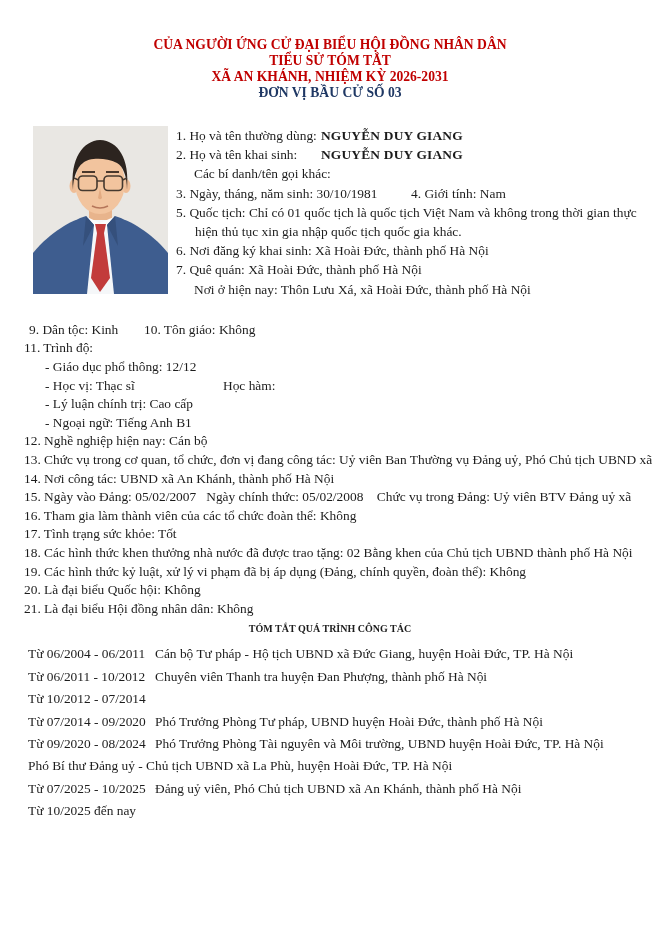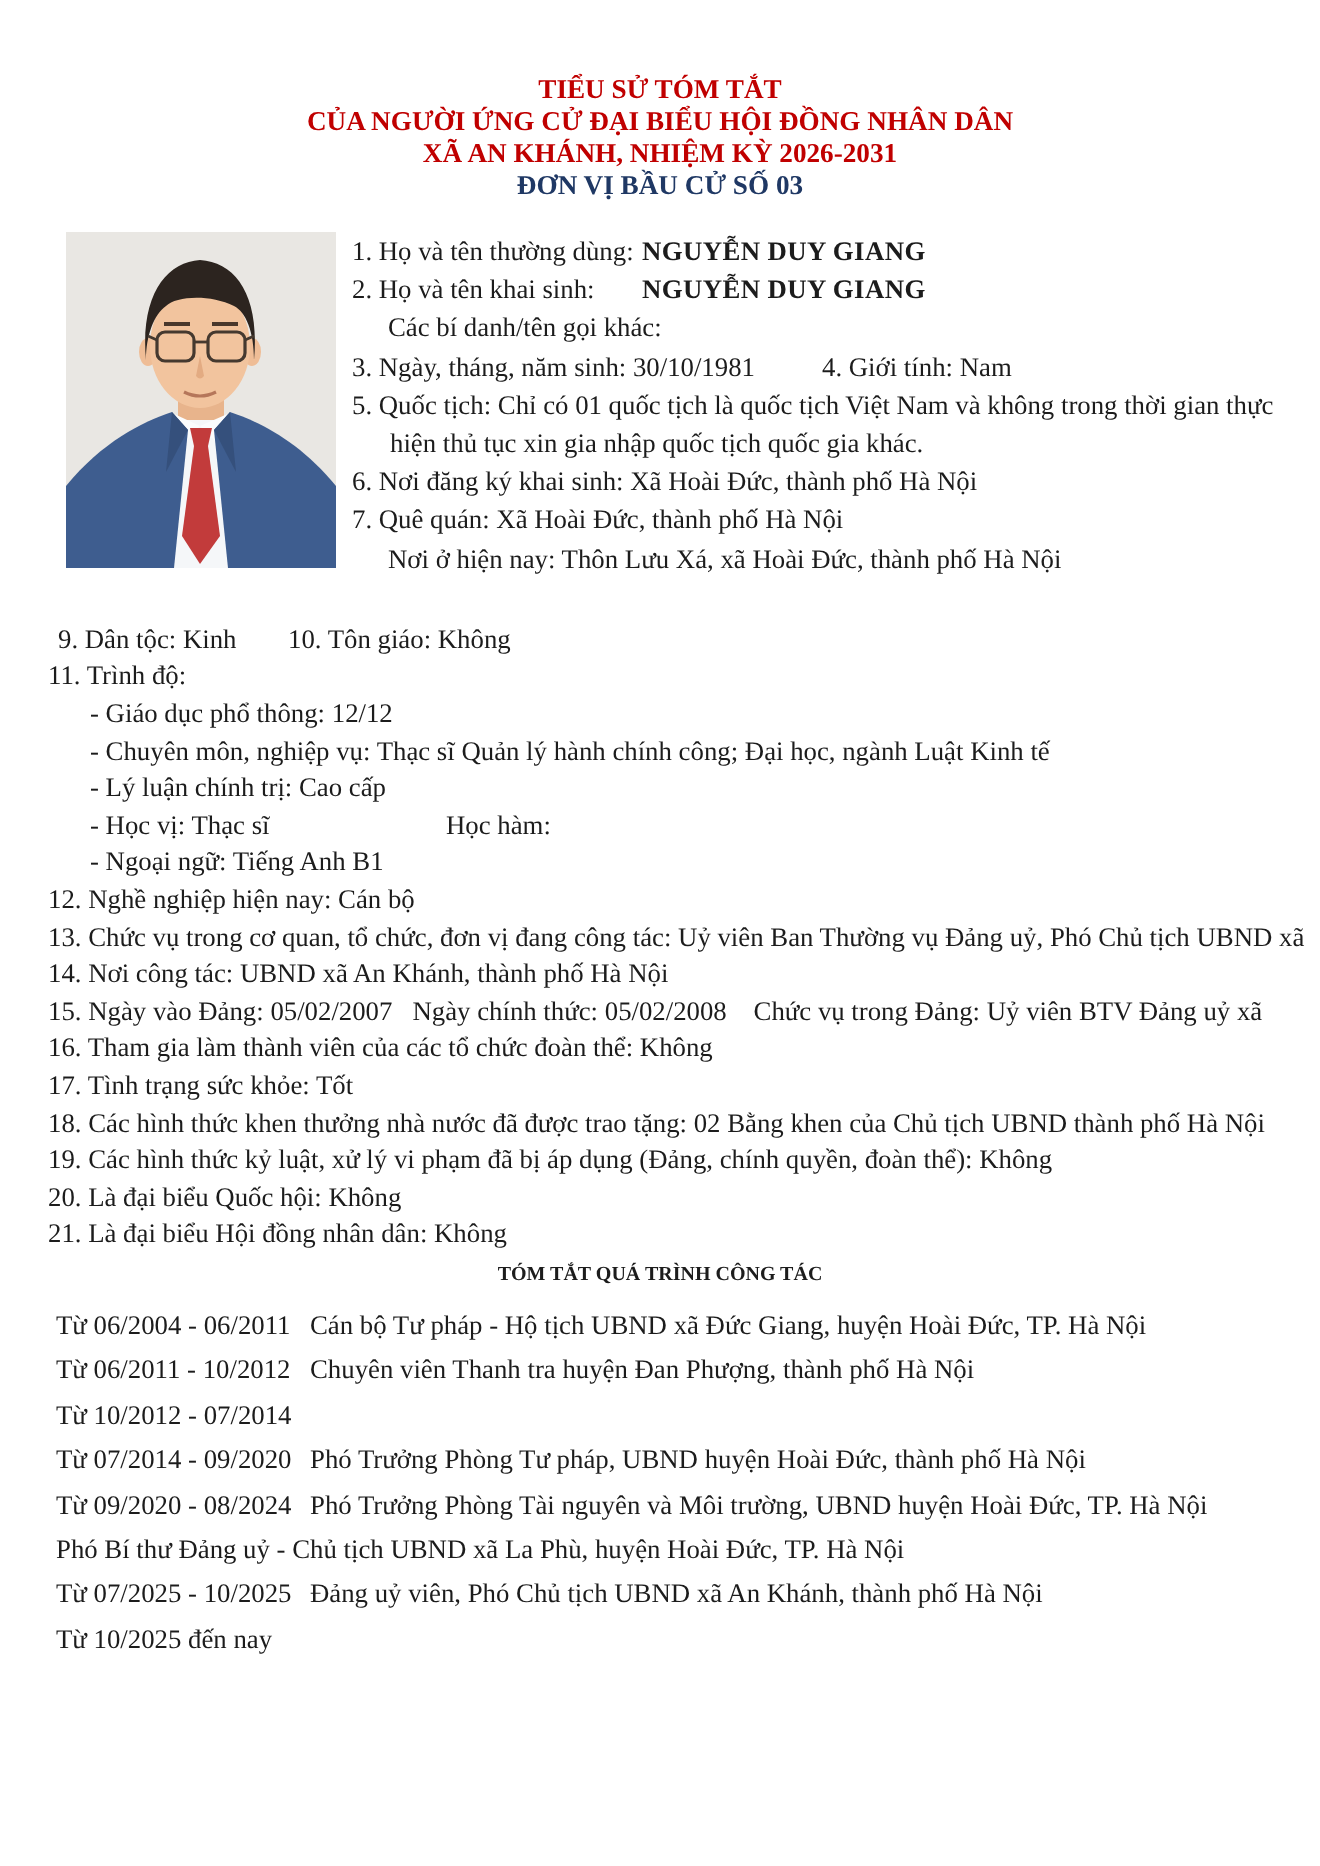--- a/index.html
+++ b/index.html
@@ -12,21 +12,21 @@
     color:#1c1c1c;
     font-size:13.4px;
     overflow:hidden;
   }
   
   .header { padding-top:37px; text-align:center; font-weight:bold; line-height:16px; font-size:13.6px; }
   .h-red  { color:#C00000; }
   .h-navy { color:#1F3864; }
 
   
-  .top-section { display:flex; margin-top:15px; padding-left:33px; padding-right:12px; }
+  .top-section { display:flex; margin-top:25px; padding-left:33px; padding-right:12px; }
   .photo { width:135px; height:168px; flex:0 0 auto; background:#e9e7e3; }
   .info-list { flex:1 1 auto; margin-left:8px; line-height:19.2px; }
   .info-list .line { white-space:nowrap; }
   .lbl { display:inline-block; width:145px; }
   .name { font-weight:bold; letter-spacing:.2px; }
   .indent1 { padding-left:18px; }
   .hang { padding-left:19px; text-indent:-19px; white-space:normal; }
   .w235 { display:inline-block; width:235px; }
 
   
@@ -43,22 +43,22 @@
   .crow { display:flex; line-height:22.4px; }
   .cdate { flex:0 0 127px; white-space:pre; }
   .cdesc { flex:1 1 auto; white-space:pre; }
 </style>
 </head>
 <body>
 
 <div class="page">
 
   <div class="header">
+    <div class="h-red">CỦA NGƯỜI ỨNG CỬ ĐẠI BIỂU HỘI ĐỒNG NHÂN DÂN</div>
     <div class="h-red">TIỂU SỬ TÓM TẮT</div>
-    <div class="h-red">CỦA NGƯỜI ỨNG CỬ ĐẠI BIỂU HỘI ĐỒNG NHÂN DÂN</div>
     <div class="h-red">XÃ AN KHÁNH, NHIỆM KỲ 2026-2031</div>
     <div class="h-navy">ĐƠN VỊ BẦU CỬ SỐ 03</div>
   </div>
 
   <div class="top-section">
     <div class="photo">
       <svg viewBox="0 0 135 168" width="135" height="168">
         <rect width="135" height="168" fill="#e9e7e3"></rect>
         <rect x="56" y="76" width="23" height="30" fill="#e8b48c"></rect>
         <ellipse cx="41" cy="60" rx="4.5" ry="7" fill="#efbd96"></ellipse>
@@ -94,23 +94,22 @@
       <div class="line">6. Nơi đăng ký khai sinh: Xã Hoài Đức, thành phố Hà Nội</div>
       <div class="line">7. Quê quán: Xã Hoài Đức, thành phố Hà Nội</div>
       <div class="line indent1">Nơi ở hiện nay: Thôn Lưu Xá, xã Hoài Đức, thành phố Hà Nội</div>
     </div>
   </div>
 
   <div class="full-list">
     <div class="line d1"><span class="w115">9. Dân tộc: Kinh</span><span>10. Tôn giáo: Không</span></div>
     <div class="line">11. Trình độ:</div>
     <div class="line sub">- Giáo dục phổ thông: 12/12</div>
-    <div class="line sub">- Chuyên môn, nghiệp vụ: Thạc sĩ Quản lý hành chính công; Đại học, ngành Luật Kinh tế</div>
+    <div class="line sub"><span class="w178">- Học vị: Thạc sĩ</span><span>Học hàm:</span></div>
     <div class="line sub">- Lý luận chính trị: Cao cấp</div>
-    <div class="line sub"><span class="w178">- Học vị: Thạc sĩ</span><span>Học hàm:</span></div>
     <div class="line sub">- Ngoại ngữ: Tiếng Anh B1</div>
     <div class="line">12. Nghề nghiệp hiện nay: Cán bộ</div>
     <div class="line">13. Chức vụ trong cơ quan, tổ chức, đơn vị đang công tác: Uỷ viên Ban Thường vụ Đảng uỷ, Phó Chủ tịch UBND xã</div>
     <div class="line">14. Nơi công tác: UBND xã An Khánh, thành phố Hà Nội</div>
     <div class="line">15. Ngày vào Đảng: 05/02/2007   Ngày chính thức: 05/02/2008    Chức vụ trong Đảng: Uỷ viên BTV Đảng uỷ xã</div>
     <div class="line">16. Tham gia làm thành viên của các tổ chức đoàn thể: Không</div>
     <div class="line">17. Tình trạng sức khỏe: Tốt</div>
     <div class="line">18. Các hình thức khen thưởng nhà nước đã được trao tặng: 02 Bằng khen của Chủ tịch UBND thành phố Hà Nội</div>
     <div class="line">19. Các hình thức kỷ luật, xử lý vi phạm đã bị áp dụng (Đảng, chính quyền, đoàn thể): Không</div>
     <div class="line">20. Là đại biểu Quốc hội: Không</div>

